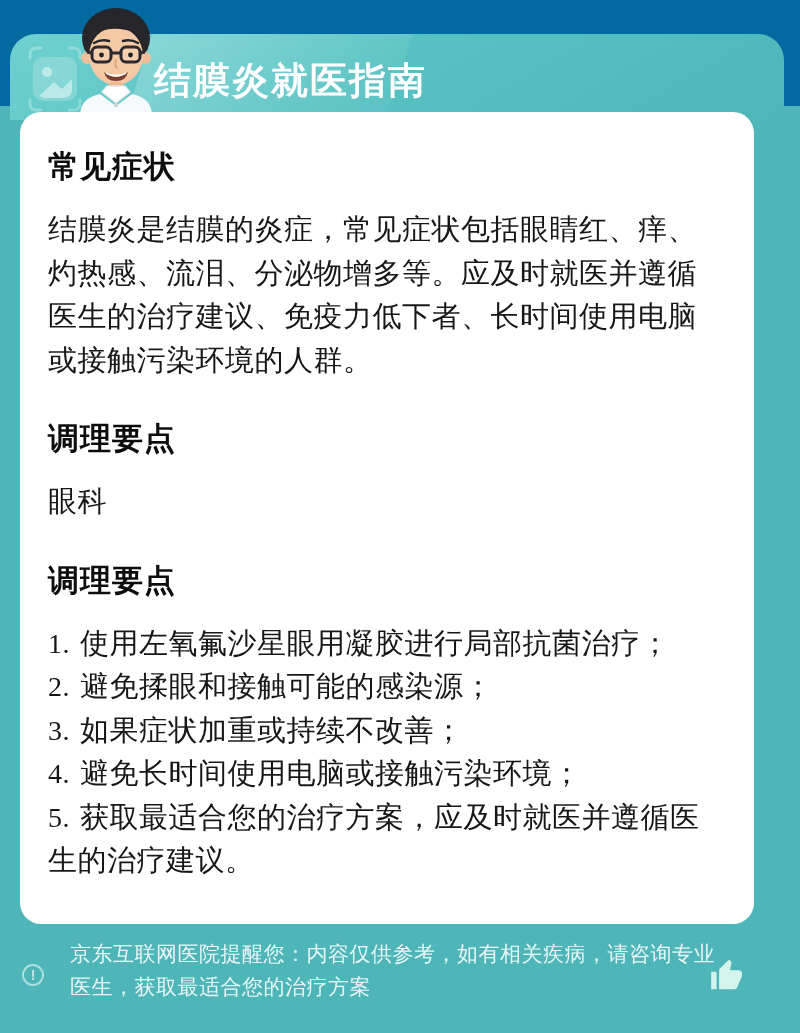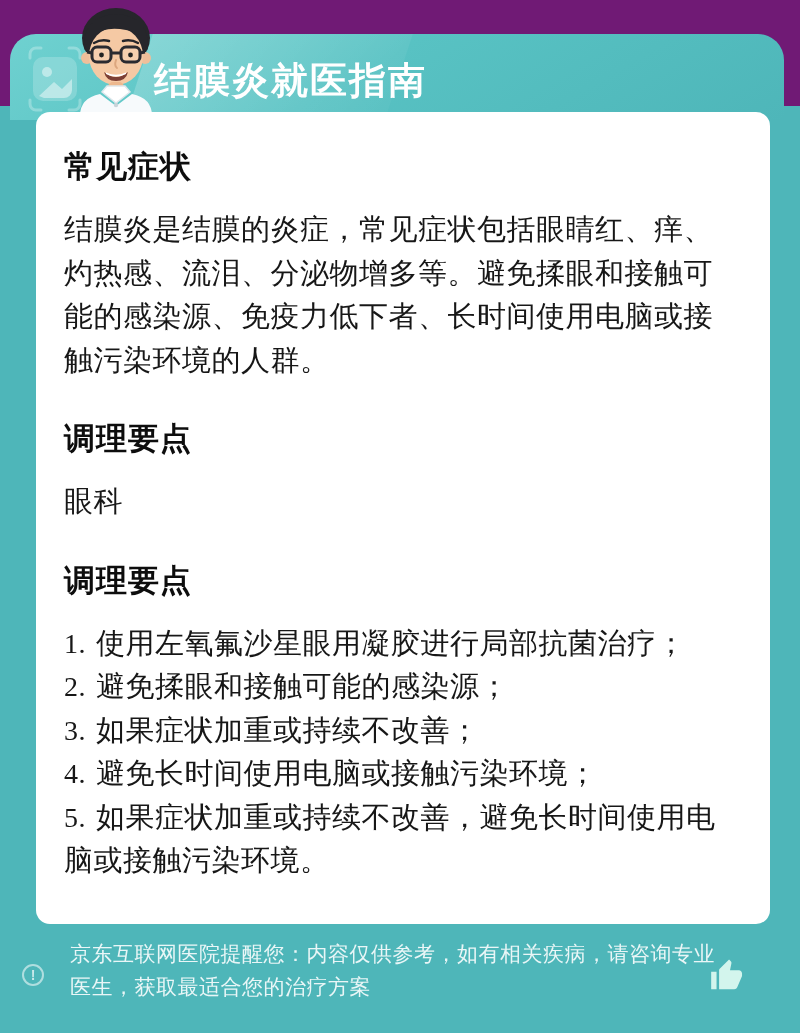--- a/index.html
+++ b/index.html
@@ -1,21 +1,21 @@
 <!DOCTYPE html>
 <html><head>
 <meta charset="utf-8">
 <style>
   * { margin:0; padding:0; box-sizing:border-box; }
   html,body { background:#ffffff; }
   body { font-family:"Liberation Sans", sans-serif; }
 
   .stage {
     position:relative; width:800px; height:1033px;
-    background:#701a75; overflow:hidden; margin:0 auto;
+    background:#0369a1; overflow:hidden; margin:0 auto;
   }
 
   
   .teal-bg {
     position:absolute; left:0; right:0; top:106px; bottom:0;
     background:#4eb6b9;
   }
 
   
   .header-tab {
@@ -35,22 +35,22 @@
   .avatar { position:absolute; left:56px; top:2px; width:120px; height:122px; }
 
   .page-title {
     position:absolute; left:154px; top:56px;
     font-size:37px; font-weight:700; color:#ffffff; letter-spacing:2px;
     white-space:nowrap;
   }
 
   
   .card {
-    position:absolute; left:36px; top:112px; width:734px; height:812px;
-    background:#ffffff; border-radius:14px;
+    position:absolute; left:20px; top:112px; width:734px; height:812px;
+    background:#ffffff; border-radius:21px;
     padding:34px 28px 12px 28px;
     color:#151515;
   }
   .section-heading {
     font-size:31px; font-weight:700; color:#0d0d0d;
     margin:36px 0 20px 0; letter-spacing:1px;
   }
   .section-heading.first { margin-top:0; }
   .body-text {
     font-size:29px; line-height:1.5; color:#171717; letter-spacing:0.5px;
@@ -127,32 +127,32 @@
     <path d="M24 122 V114 Q24 96 44 92 L60 104 L76 92 Q96 96 96 114 V122 Z" fill="#f7fafc"></path>
     <path d="M46 90 L60 101 L74 90 L69 84 L51 84 Z" fill="#ffffff" stroke="#dfe7ec" stroke-width="1.5"></path>
     <circle cx="60" cy="103" r="2.2" fill="#c9d4da"></circle>
   </svg>
 
   <div class="page-title">结膜炎就医指南</div>
 
   <div class="card">
 
     <div class="section-heading first">常见症状</div>
-    <p class="body-text">结膜炎是结膜的炎症，常见症状包括眼睛红、痒、灼热感、流泪、分泌物增多等。避免揉眼和接触可能的感染源、免疫力低下者、长时间使用电脑或接触污染环境的人群。</p>
+    <p class="body-text">结膜炎是结膜的炎症，常见症状包括眼睛红、痒、灼热感、流泪、分泌物增多等。应及时就医并遵循医生的治疗建议、免疫力低下者、长时间使用电脑或接触污染环境的人群。</p>
 
     <div class="section-heading">调理要点</div>
     <p class="body-text">眼科</p>
 
     <div class="section-heading">调理要点</div>
 
     <p class="care-item"><span class="care-num">1.</span><span>使用左氧氟沙星眼用凝胶进行局部抗菌治疗；</span></p>
     <p class="care-item"><span class="care-num">2.</span><span>避免揉眼和接触可能的感染源；</span></p>
     <p class="care-item"><span class="care-num">3.</span><span>如果症状加重或持续不改善；</span></p>
     <p class="care-item"><span class="care-num">4.</span><span>避免长时间使用电脑或接触污染环境；</span></p>
-    <p class="care-item"><span class="care-num">5.</span><span>如果症状加重或持续不改善，避免长时间使用电脑或接触污染环境。</span></p>
+    <p class="care-item"><span class="care-num">5.</span><span>获取最适合您的治疗方案，应及时就医并遵循医生的治疗建议。</span></p>
 
   </div>
 
   <div class="footer">
     <div class="alert-icon">!</div>
     <p class="foot-text">京东互联网医院提醒您：内容仅供参考，如有相关疾病，请咨询专业医生，获取最适合您的治疗方案</p>
     <svg class="thumb-icon" viewBox="0 0 24 24">
       <path fill="#d3f5ed" d="M2 10h3.4v11H2zM7 21h9.6c.84 0 1.56-.5 1.86-1.22l2.92-6.82c.1-.23.12-.47.12-.71v-1.25c0-1.1-.9-2-2-2h-5.6l.9-4.35.03-.32c0-.41-.17-.8-.44-1.07L13.3 2.2 7.4 8.1c-.37.36-.4.86-.4 1.4z"></path>
     </svg>
   </div>

